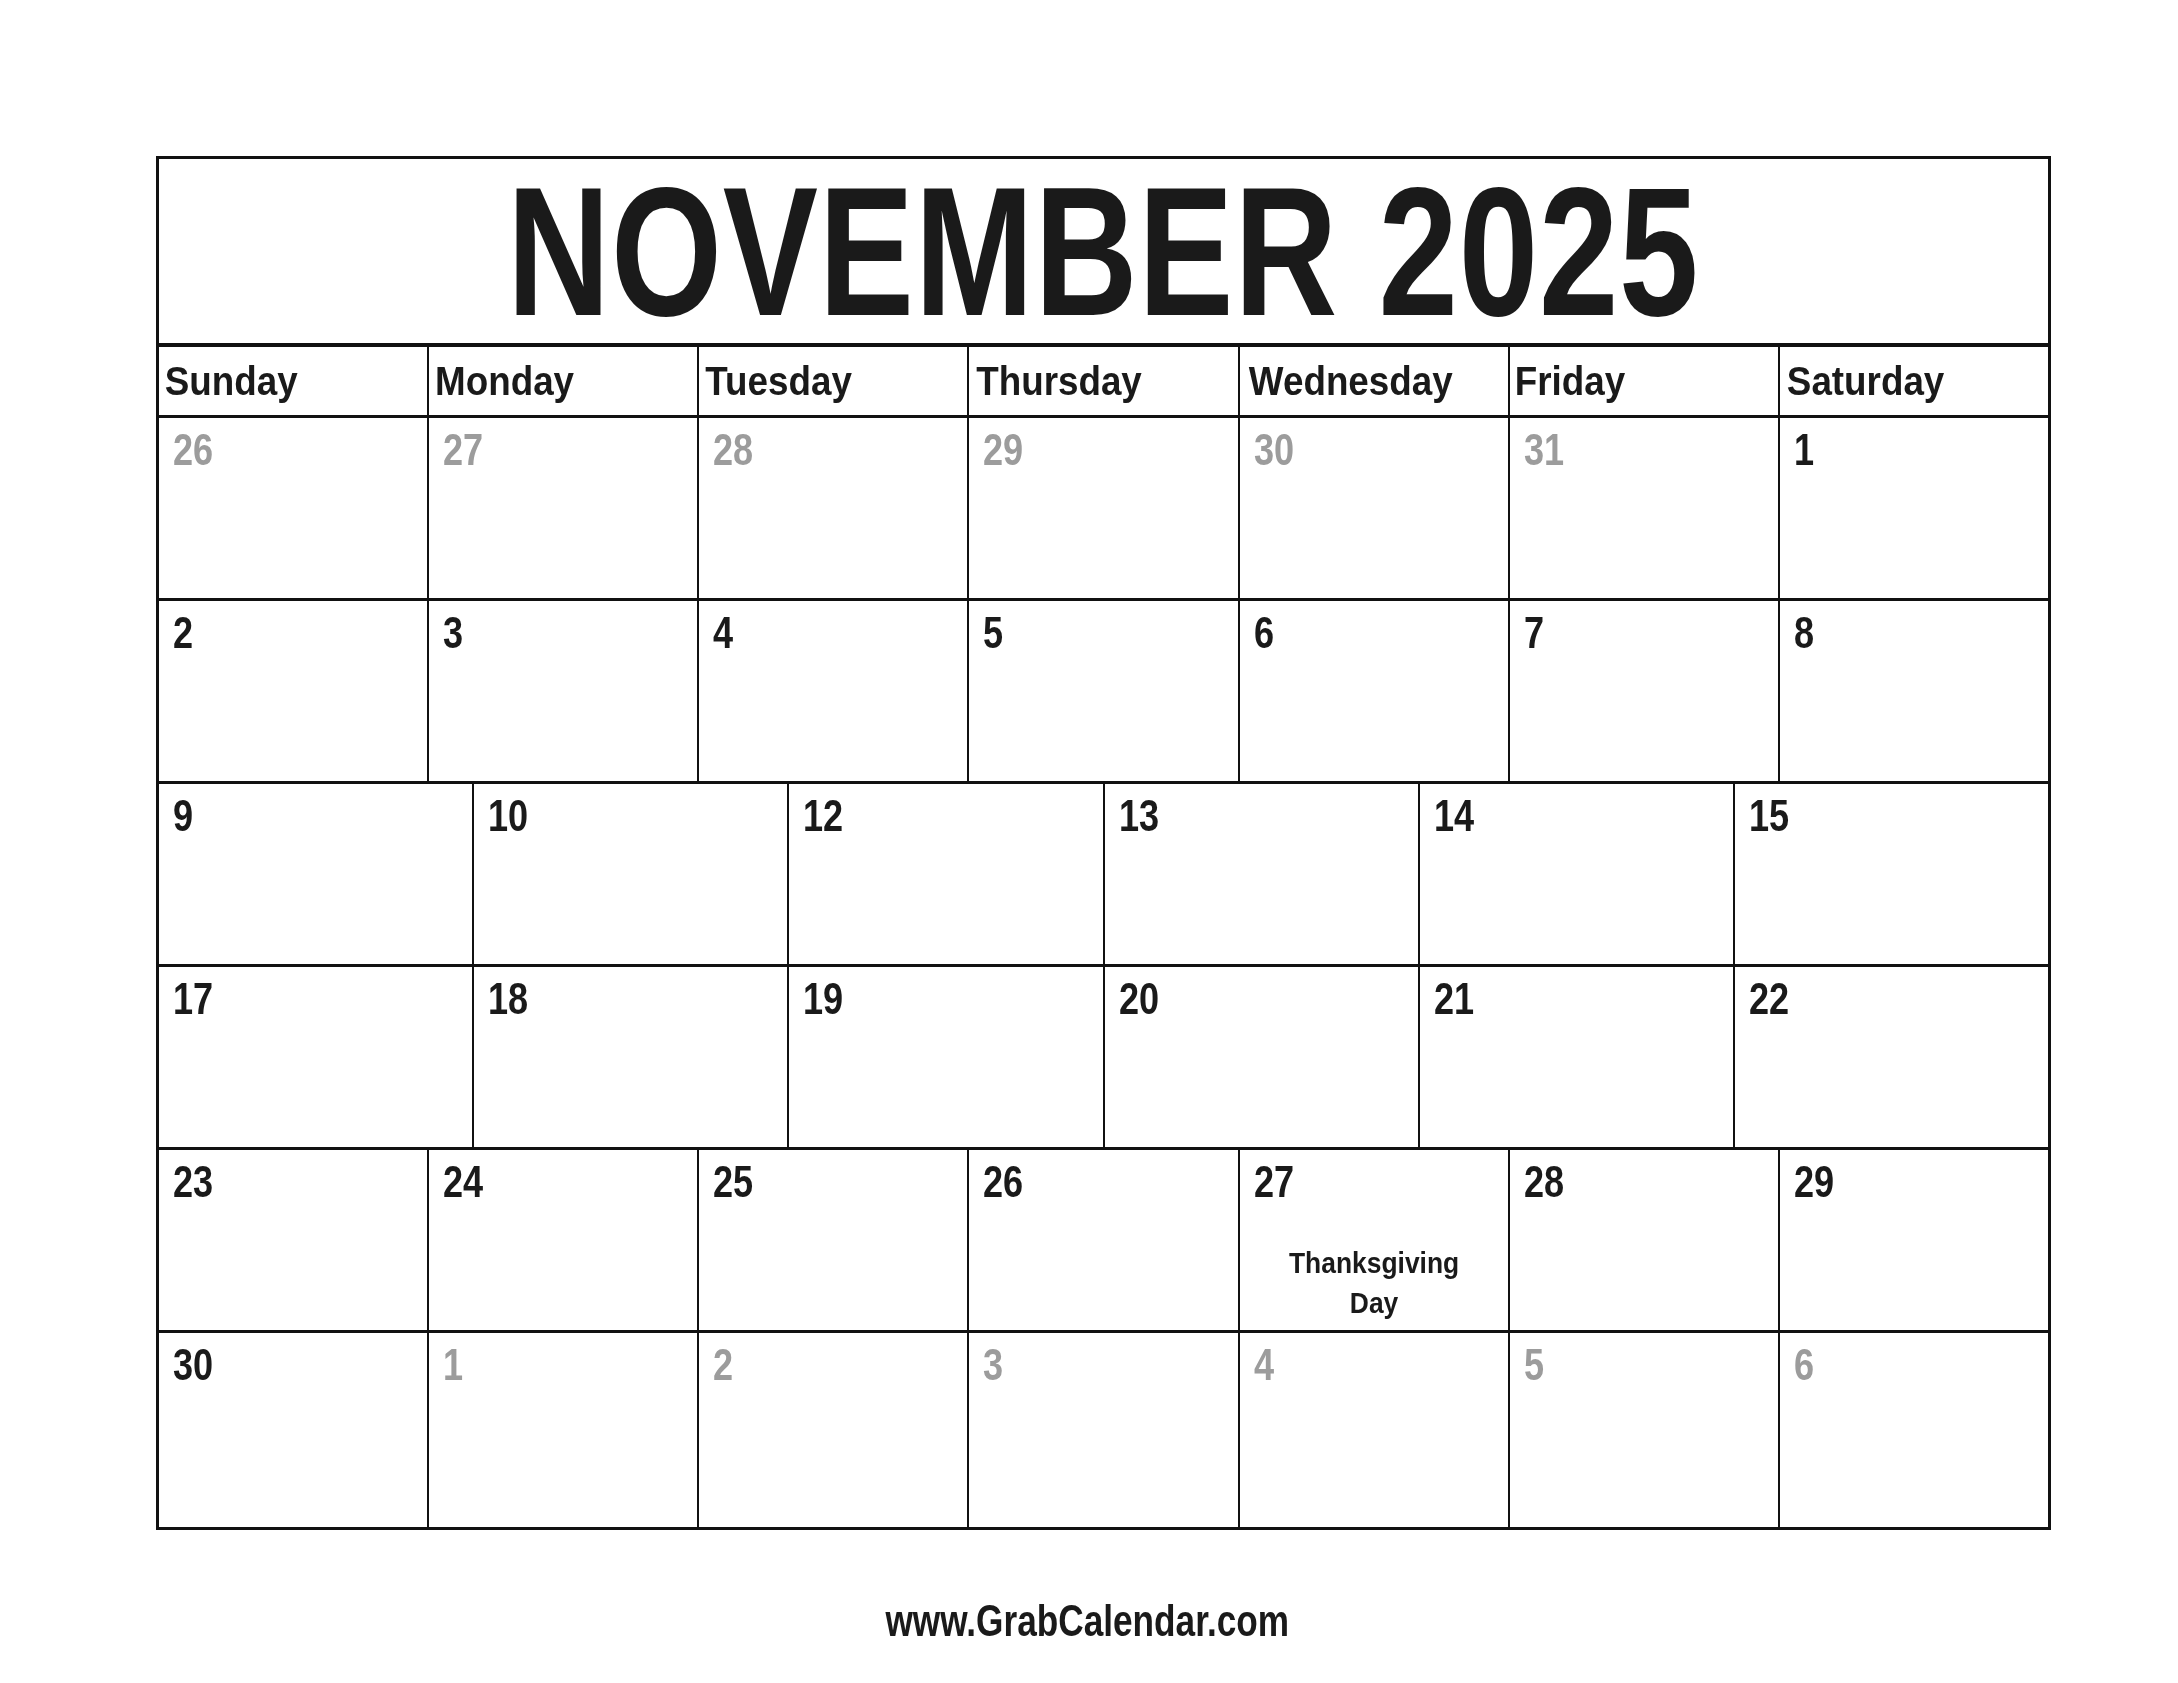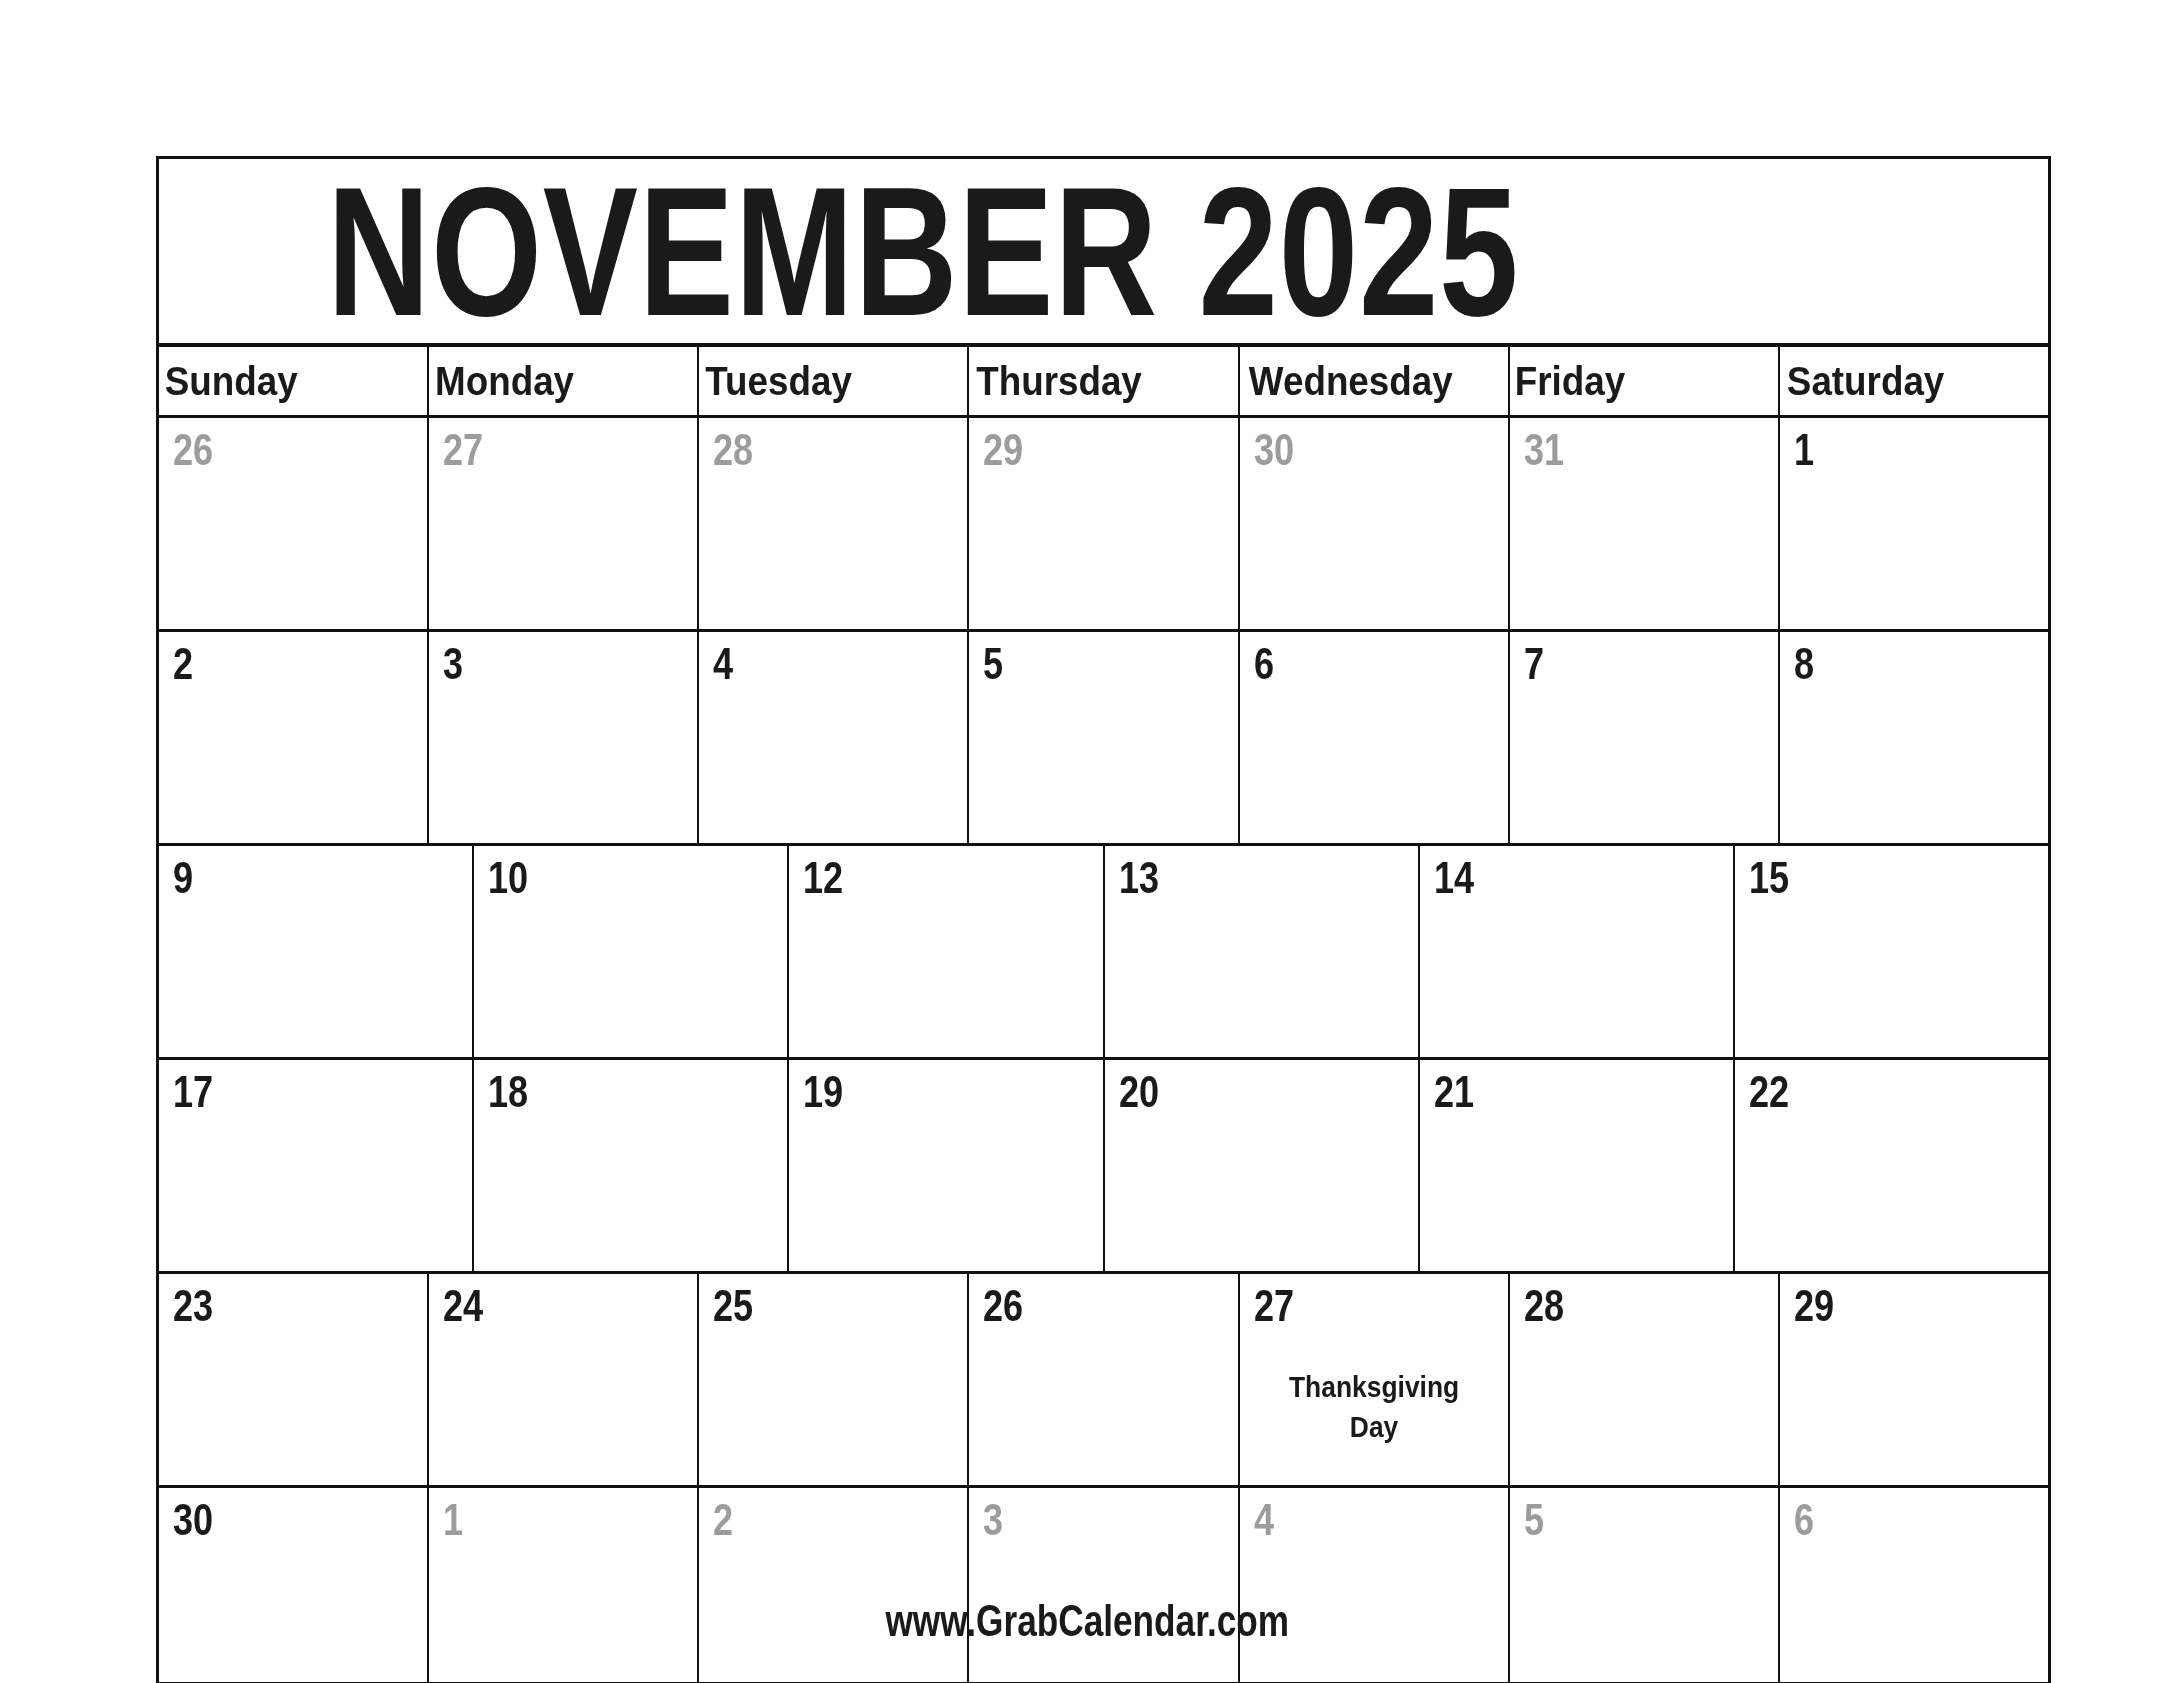--- a/index.html
+++ b/index.html
@@ -23,21 +23,21 @@
     width: 1895px;
     box-sizing: border-box;
     border: 3px solid #111111;
     background: #ffffff;
   }
   .title-block {
     height: 184px;
     border-bottom: 4px solid #111111;
     display: flex;
     align-items: center;
-    justify-content: flex-start;
+    justify-content: center;
     overflow: hidden;
   }
   .title-text {
     font-size: 183px;
     font-weight: bold;
     line-height: 1;
     white-space: nowrap;
     transform: scaleX(0.78);
     letter-spacing: 1px;
   }
@@ -56,21 +56,21 @@
   }
   .header-cell:last-child { border-right: none; }
   .header-label {
     font-size: 40px;
     font-weight: bold;
     white-space: nowrap;
     transform: scaleX(0.92);
   }
   .week-row {
     display: flex;
-    height: 214px;
+    height: 183px;
   }
   .week-row:last-child { height: 194px; }
   .cell {
     flex: 1;
     position: relative;
     box-sizing: border-box;
     border-right: 2px solid #111111;
     border-bottom: 3px solid #111111;
     padding: 8px 0 0 14px;
     background: #ffffff;

